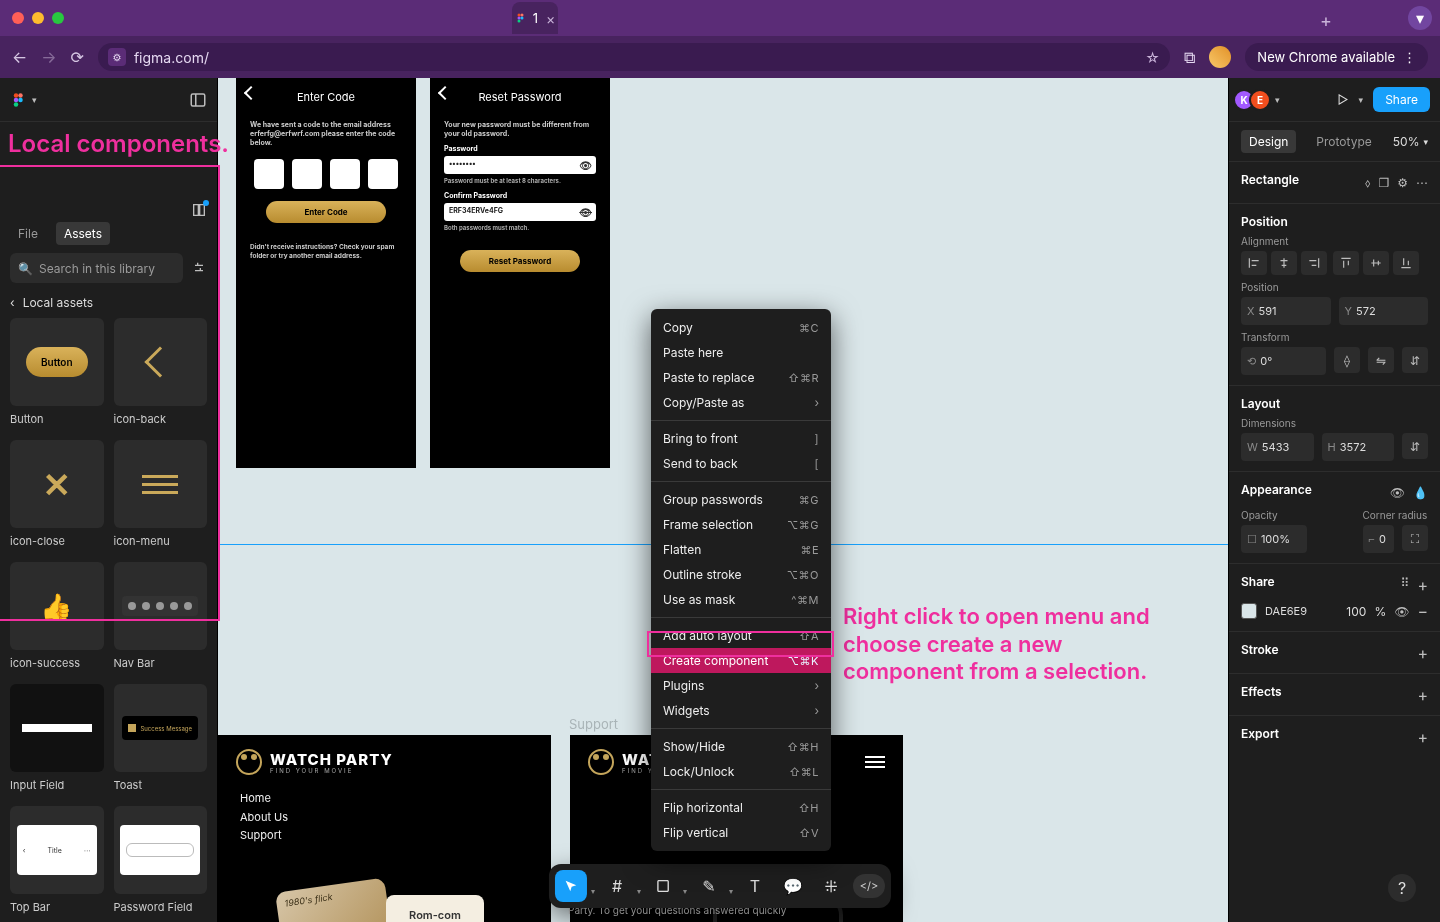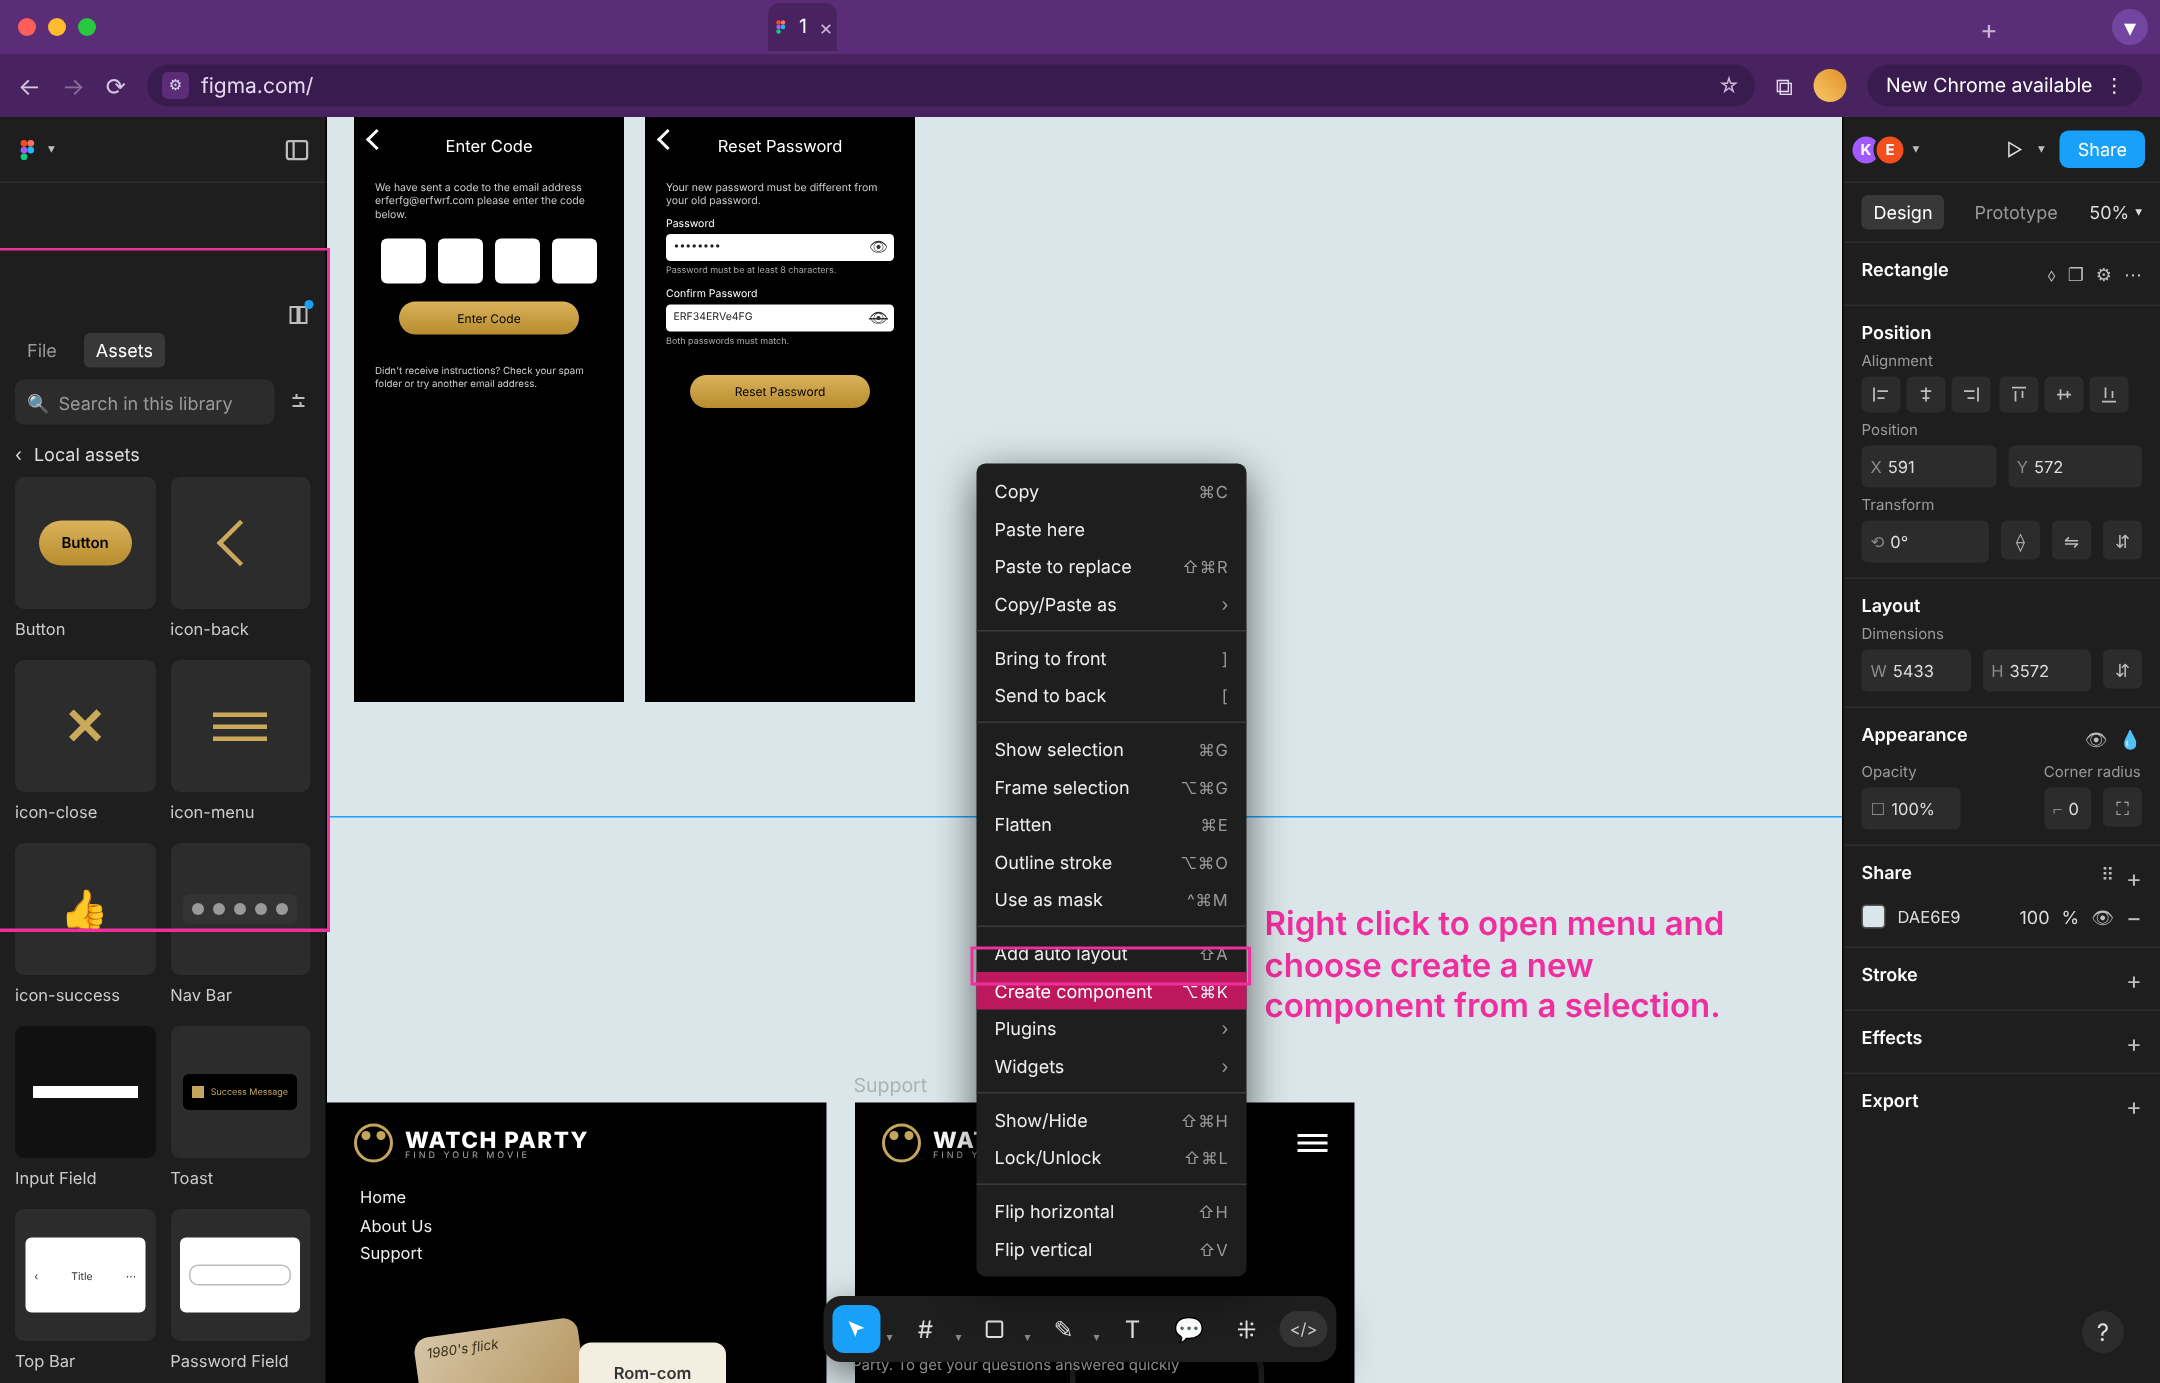--- a/index.html
+++ b/index.html
@@ -67,21 +67,21 @@
 .pw-th .fld{width:68px;height:14px;border:1px solid #bbb;border-radius:6px;}
 
 
 .canvas{flex:1;background:#DAE6E9;position:relative;overflow:hidden;}
 .frame{position:absolute;background:#000;color:#fff;font-size:9px;border-radius:0;}
 .frame.f1{left:18px;top:0;width:180px;height:390px;}
 .frame.f2{left:212px;top:0;width:180px;height:390px;}
 .fr-back{position:absolute;left:10px;top:10px;width:12px;height:12px;}
 .fr-back:before{content:"";position:absolute;width:8px;height:8px;border-left:2px solid #fff;border-bottom:2px solid #fff;transform:rotate(45deg);}
 .fr-title{text-align:center;font-size:11px;padding-top:12px;}
-.fr-body{padding:16px 14px;font-size:7px;color:#ccc;line-height:1.3;}
+.fr-body{padding:16px 14px;font-size:7px;color:#ccc;line-height:1.3;font-weight:bold;}
 .code-boxes{display:flex;gap:8px;justify-content:center;margin:12px 0;}
 .code-boxes span{width:30px;height:30px;background:#fff;border-radius:4px;}
 .gold-btn{margin:8px auto;width:120px;height:22px;border-radius:11px;background:linear-gradient(180deg,#d9b25a,#b88c2f);color:#000;font-size:8px;display:flex;align-items:center;justify-content:center;}
 .pw-label{font-size:7px;color:#fff;margin-top:6px;}
 .pw-input{background:#fff;height:18px;border-radius:3px;margin-top:3px;position:relative;color:#222;font-size:7px;padding:3px 5px;}
 .pw-eye{position:absolute;right:4px;top:3px;color:#333;font-size:10px;}
 .pw-hint{font-size:6px;color:#aaa;margin-top:3px;}
 
 .support-label{position:absolute;left:351px;top:638px;color:#a9b4b7;font-size:13px;}
 
@@ -428,21 +428,21 @@
           <div class="item">
             <span>Bring to front</span>
             <span class="sc">]</span>
           </div>
           <div class="item">
             <span>Send to back</span>
             <span class="sc">[</span>
           </div>
           <div class="sep"></div>
           <div class="item">
-            <span>Show selection</span>
+            <span>Group passwords</span>
             <span class="sc">⌘G</span>
           </div>
           <div class="item">
             <span>Frame selection</span>
             <span class="sc">⌥⌘G</span>
           </div>
           <div class="item">
             <span>Flatten</span>
             <span class="sc">⌘E</span>
           </div>
@@ -688,14 +688,15 @@
       <span class="tb-btn">💬</span>
       <span class="tb-btn">⁜</span>
       <span class="tb-btn">
           <span class="tb-dev">&lt;/&gt;</span>
         </span>
     </div>
 
     <span class="help">?</span>
   </div>
 
+  <div class="annot1">Local components.</div>
   <div class="annot-box"></div>
 </div>
 
 </body></html>

